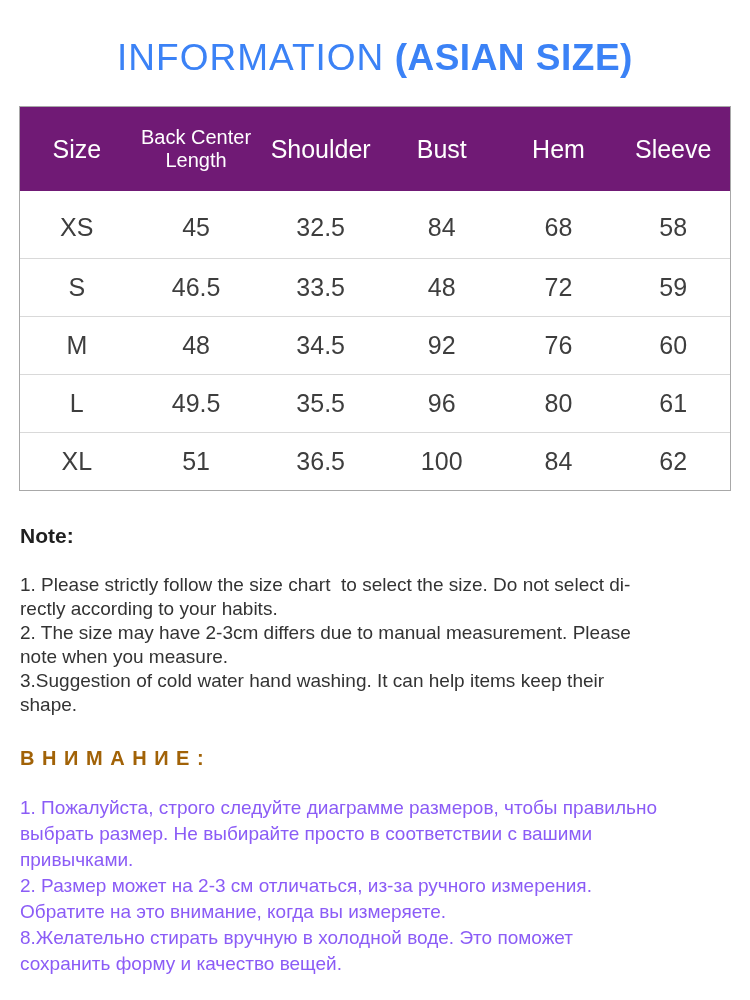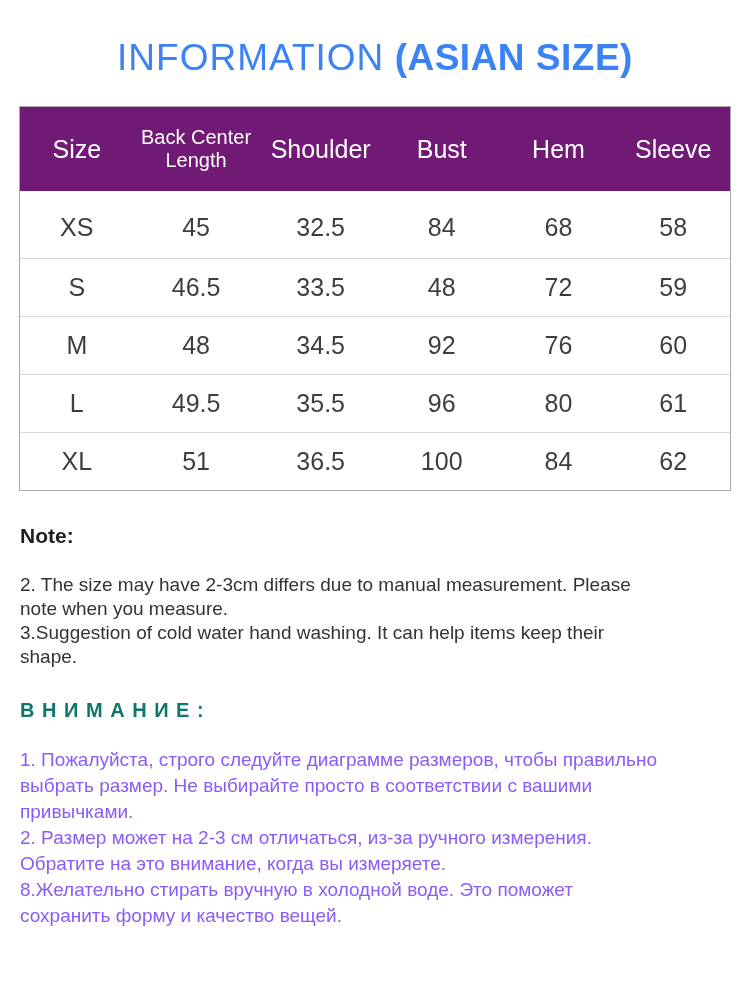--- a/index.html
+++ b/index.html
@@ -85,21 +85,21 @@
     line-height: 24px;
     color: #333333;
     white-space: pre-wrap;
   }
 
   .attn-heading {
     margin: 28px 20px 0 20px;
     font-size: 20px;
     line-height: 26px;
     font-weight: 700;
-    color: #0f766e;
+    color: #a16207;
     letter-spacing: 1px;
   }
   .attn-items {
     margin: 24px 20px 0 20px;
   }
   .attn-items .attn-item {
     font-size: 19px;
     line-height: 26px;
     color: #8b5cf6;
     white-space: pre-wrap;
@@ -174,20 +174,22 @@
         <td>100</td>
         <td>84</td>
         <td>62</td>
       </tr>
     </tbody>
   </table>
 </div>
 
 <div class="note-heading">Note:</div>
 <div class="note-items">
+  <div class="note-item">1. Please strictly follow the size chart  to select the size. Do not select di-
+rectly according to your habits.</div>
   <div class="note-item">2. The size may have 2-3cm differs due to manual measurement. Please
 note when you measure.</div>
   <div class="note-item">3.Suggestion of cold water hand washing. It can help items keep their
 shape.</div>
 </div>
 
 <div class="attn-heading">В Н И М А Н И Е :</div>
 <div class="attn-items">
   <div class="attn-item">1. Пожалуйста, строго следуйте диаграмме размеров, чтобы правильно
 выбрать размер. Не выбирайте просто в соответствии с вашими

